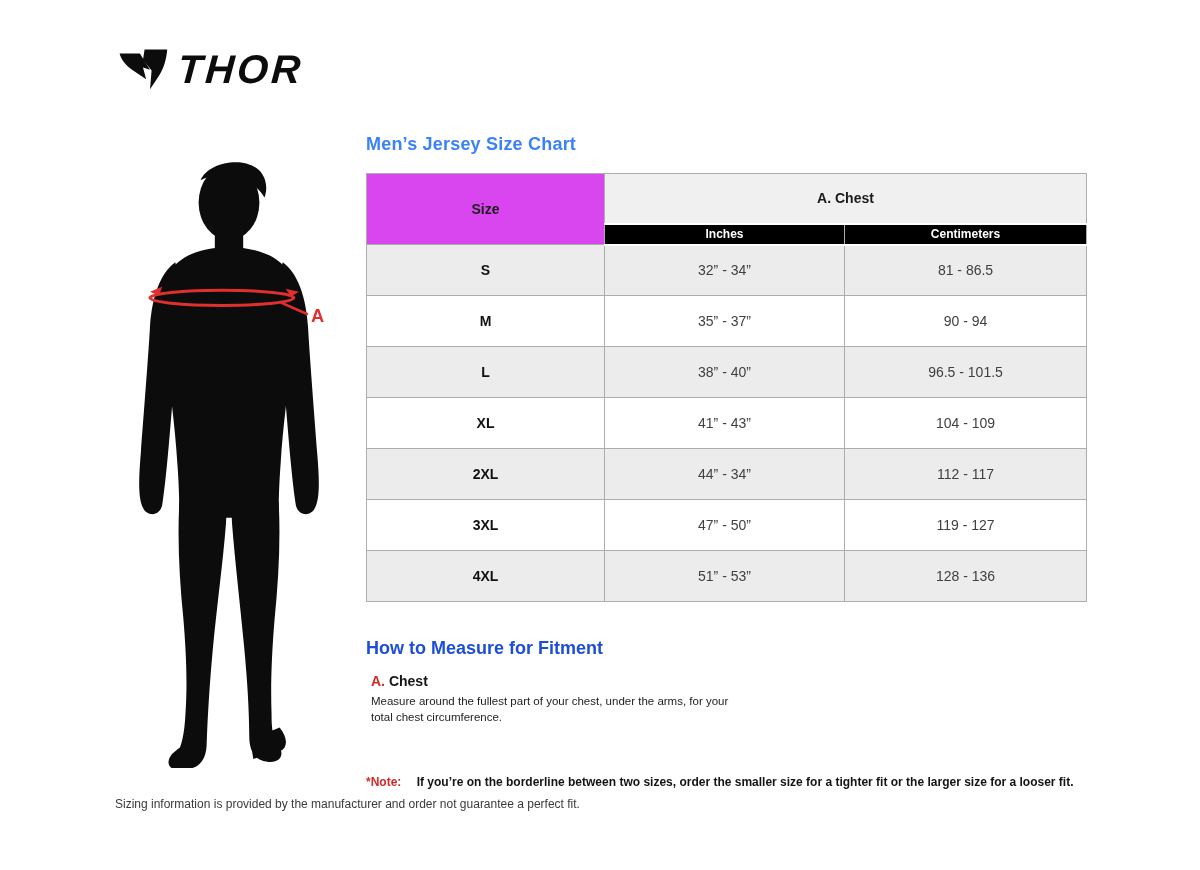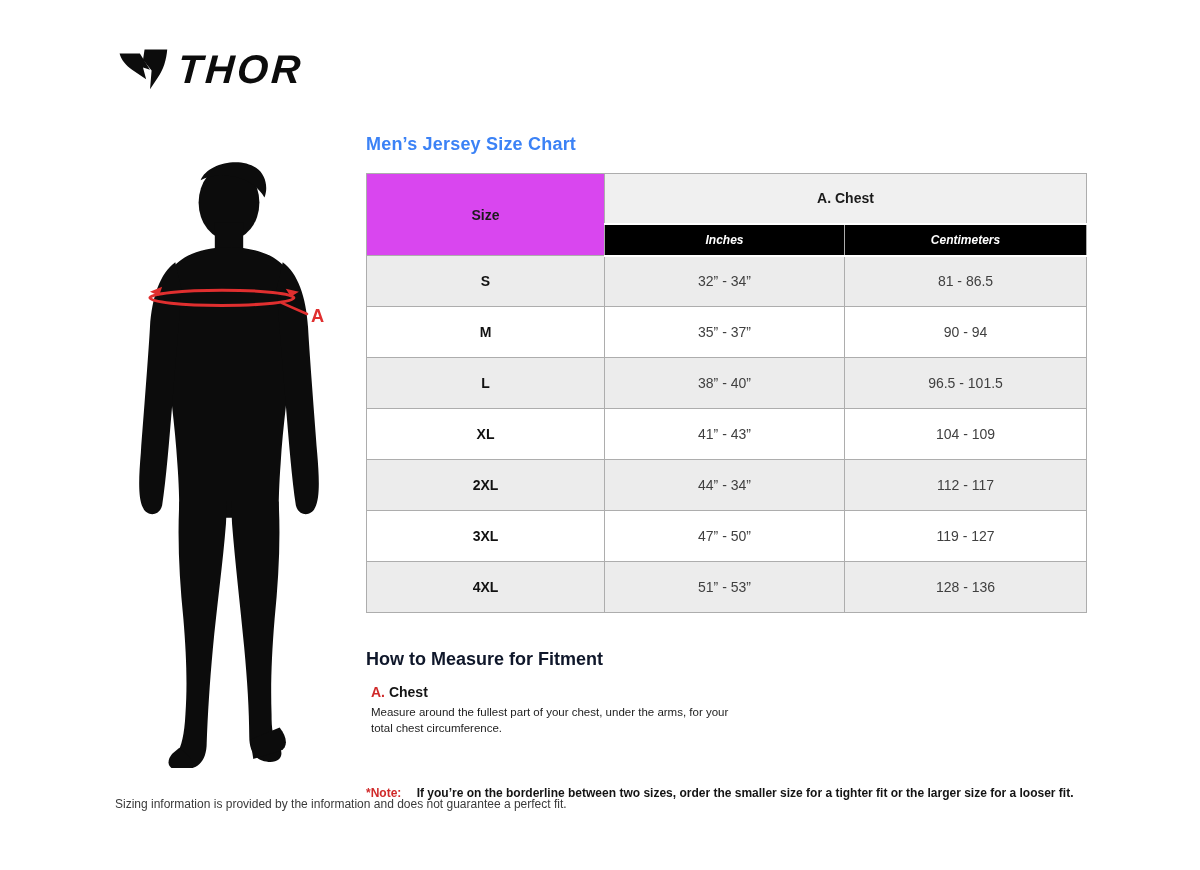--- a/index.html
+++ b/index.html
@@ -28,32 +28,32 @@
   .title { font-size:18px; font-weight:bold; margin:0 0 18px 0; color:#3b82f6; letter-spacing:0.2px; }
 
   table.size-chart { border-collapse:collapse; width:720px; table-layout:fixed; }
   .size-chart th, .size-chart td {
     border:1px solid #adadad; text-align:center; vertical-align:middle; padding:0;
   }
   col.c1 { width:238px; } col.c2 { width:240px; } col.c3 { width:242px; }
   tr.head-row { height:50px; }
   th.size-head  { background:#d946ef; font-size:14px; color:#1a1a1a; }
   th.group-head { background:#f0f0f0; font-size:14px; color:#1a1a1a; }
-  tr.sub-row { height:32px;font-style:italic; }
+  tr.sub-row { height:21px; }
   th.sub-head {
     background:#000000; color:#ffffff; font-size:12px; font-weight:bold;
     border-top:2px solid #ffffff; border-bottom:2px solid #ffffff;
   }
   tbody tr { height:51px; }
   tbody tr:nth-child(odd) { background:#ececec; }
   tbody tr:nth-child(even){ background:#ffffff; }
   .size-chart td { font-size:14px; color:#404040; }
   td.c-size { font-weight:bold; color:#111111; }
 
-  .measure-heading { font-size:18px; font-weight:bold; margin:36px 0 14px 0; color:#0f172a; }
+  .measure-heading { font-size:18px; font-weight:bold; margin:36px 0 14px 0; color:#1d4ed8; }
   .measure-item-title { font-size:14px; font-weight:bold; margin:0 0 5px 5px; color:#141414; }
   .letter-red { color:#d02a2a; }
   .measure-desc {
     font-size:11.5px; line-height:1.35; max-width:372px; margin-left:5px; color:#1d1d1d;
   }
 
   .note { margin-top:50px; font-size:12px; font-weight:bold; white-space:nowrap; color:#141414; }
   .note-label { color:#d02a2a; margin-right:12px; }
 
   .disclaimer { position:absolute; left:115px; top:797px; font-size:12px; color:#3a3a3a; line-height:1.25; }
@@ -165,14 +165,14 @@
     <div class="measure-desc">Measure around the fullest part of your chest, under the arms, for your total chest circumference.</div>
   </div>
 
   <div class="note">
     <span class="note-label">*Note:</span>
     <span>If you’re on the borderline between two sizes, order the smaller size for a tighter fit or the larger size for a looser fit.</span>
   </div>
 </div>
 
 <div class="disclaimer">
-  <div>Sizing information is provided by the information and does not guarantee a perfect fit.</div>
+  <div>Sizing information is provided by the manufacturer and order not guarantee a perfect fit.</div>
 </div>
 
 </body></html>

